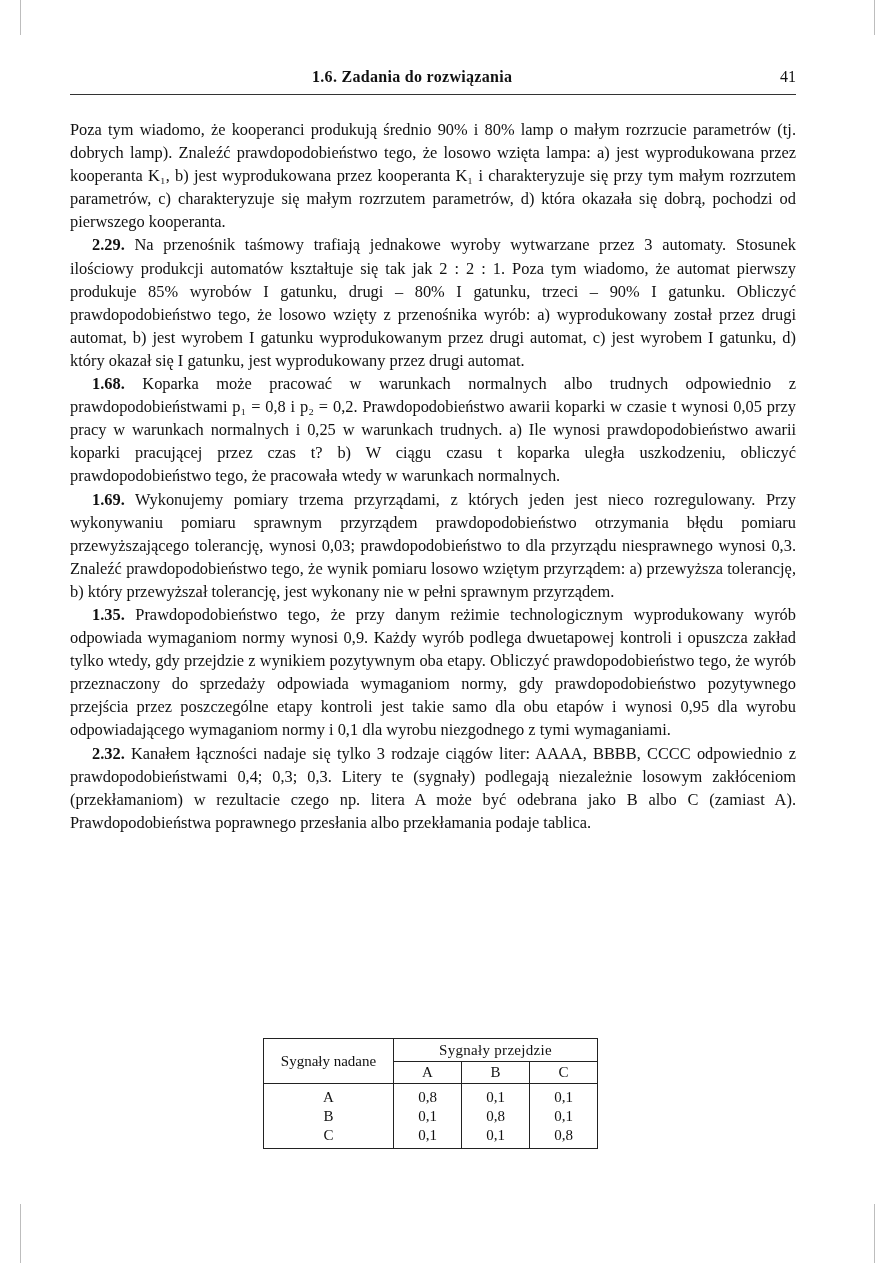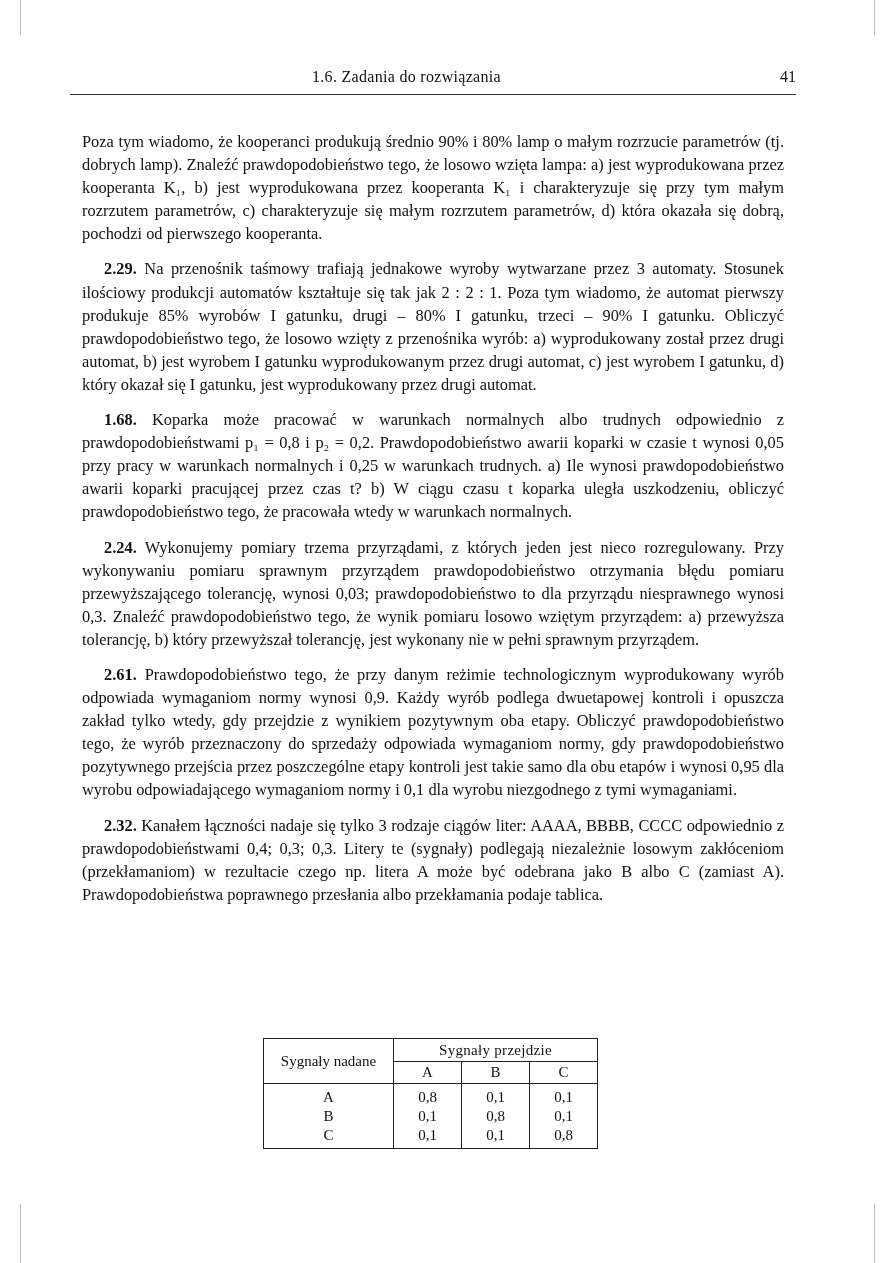--- a/index.html
+++ b/index.html
@@ -4,26 +4,26 @@
   <style>
     html, body { margin: 0; padding: 0; background: #ffffff; }
     body { width: 893px; height: 1263px; position: relative; overflow: hidden; font-family: "Liberation Serif", "DejaVu Serif", serif; color: #111; }
     .edge { position: absolute; width: 1px; background: #bdbdbd; }
     .edge-tl { left: 20px; top: 0; height: 35px; }
     .edge-tr { left: 874px; top: 0; height: 35px; }
     .edge-bl { left: 20px; top: 1204px; height: 59px; }
     .edge-br { left: 874px; top: 1204px; height: 59px; }
 
     .running-head { position: absolute; left: 70px; top: 68px; width: 726px; height: 24px; }
-    .running-title { position: absolute; left: 242px; top: 0; font-size: 16px; letter-spacing: 0.3px; }
+    .running-title { position: absolute; left: 242px; top: 0; font-size: 16px; letter-spacing: 0.3px; font-weight: bold; }
     .page-number { position: absolute; right: 0; top: 0; font-size: 16px; font-weight: normal; }
     .head-rule { position: absolute; left: 70px; top: 94px; width: 726px; height: 1px; background: #333; }
 
     .body-text { position: absolute; left: 70px; top: 118px; width: 726px; font-size: 16.4px; line-height: 23.1px; text-align: justify; }
-    .body-text p { margin: 12px; }
+    .body-text p { margin: 0; }
     .problem { text-indent: 22px; }
     .problem-number { font-weight: bold; }
 
     .signal-table { position: absolute; left: 263px; top: 1038px; border-collapse: collapse; font-size: 15px; }
     .signal-table td, .signal-table th { border-left: 1px solid #222; border-right: 1px solid #222; text-align: center; font-weight: normal; padding: 0; }
     .signal-table thead tr:first-child th { border-top: 1px solid #222; }
     .signal-table thead tr th { border-bottom: 1px solid #222; }
     .signal-table tbody tr:last-child td { border-bottom: 1px solid #222; }
     .col-sent { width: 129px; }
     .col-val { width: 67px; }
@@ -54,26 +54,26 @@
     <span class="problem-number">2.29.</span>
     <span>Na przenośnik taśmowy trafiają jednakowe wyroby wytwarzane przez 3 automaty. Stosunek ilościowy produkcji automatów kształtuje się tak jak 2 : 2 : 1. Poza tym wiadomo, że automat pierwszy produkuje 85% wyrobów I gatunku, drugi – 80% I gatunku, trzeci – 90% I gatunku. Obliczyć prawdopodobieństwo tego, że losowo wzięty z przenośnika wyrób: a) wyprodukowany został przez drugi automat,   b) jest wyrobem I gatunku wyprodukowanym przez drugi automat,   c) jest wyrobem I gatunku,   d) który okazał się I gatunku, jest wyprodukowany przez drugi automat.</span>
   </p>
 
   <p class="problem">
     <span class="problem-number">1.68.</span>
     <span>Koparka może pracować w warunkach normalnych albo trudnych odpowiednio z prawdopodobieństwami p₁ = 0,8 i p₂ = 0,2. Prawdopodobieństwo awarii koparki w czasie t wynosi 0,05 przy pracy w warunkach normalnych i 0,25 w warunkach trudnych. a) Ile wynosi prawdopodobieństwo awarii koparki pracującej przez czas t?   b) W ciągu czasu t koparka uległa uszkodzeniu, obliczyć prawdopodobieństwo tego, że pracowała wtedy w warunkach normalnych.</span>
   </p>
 
   <p class="problem">
-    <span class="problem-number">2.24.</span>
+    <span class="problem-number">1.69.</span>
     <span>Wykonujemy pomiary trzema przyrządami, z których jeden jest nieco rozregulowany. Przy wykonywaniu pomiaru sprawnym przyrządem prawdopodobieństwo otrzymania błędu pomiaru przewyższającego tolerancję, wynosi 0,03; prawdopodobieństwo to dla przyrządu niesprawnego wynosi 0,3. Znaleźć prawdopodobieństwo tego, że wynik pomiaru losowo wziętym przyrządem: a) przewyższa tolerancję,   b) który przewyższał tolerancję, jest wykonany nie w pełni sprawnym przyrządem.</span>
   </p>
 
   <p class="problem">
-    <span class="problem-number">2.61.</span>
+    <span class="problem-number">1.35.</span>
     <span>Prawdopodobieństwo tego, że przy danym reżimie technologicznym wyprodukowany wyrób odpowiada wymaganiom normy wynosi 0,9. Każdy wyrób podlega dwuetapowej kontroli i opuszcza zakład tylko wtedy, gdy przejdzie z wynikiem pozytywnym oba etapy. Obliczyć prawdopodobieństwo tego, że wyrób przeznaczony do sprzedaży odpowiada wymaganiom normy, gdy prawdopodobieństwo pozytywnego przejścia przez poszczególne etapy kontroli jest takie samo dla obu etapów i wynosi 0,95 dla wyrobu odpowiadającego wymaganiom normy i 0,1 dla wyrobu niezgodnego z tymi wymaganiami.</span>
   </p>
 
   <p class="problem">
     <span class="problem-number">2.32.</span>
     <span>Kanałem łączności nadaje się tylko 3 rodzaje ciągów liter: AAAA, BBBB, CCCC odpowiednio z prawdopodobieństwami 0,4; 0,3; 0,3. Litery te (sygnały) podlegają niezależnie losowym zakłóceniom (przekłamaniom) w rezultacie czego np. litera A może być odebrana jako B albo C (zamiast A). Prawdopodobieństwa poprawnego przesłania albo przekłamania podaje tablica.</span>
   </p>
 </main>
 
 <table class="signal-table">

